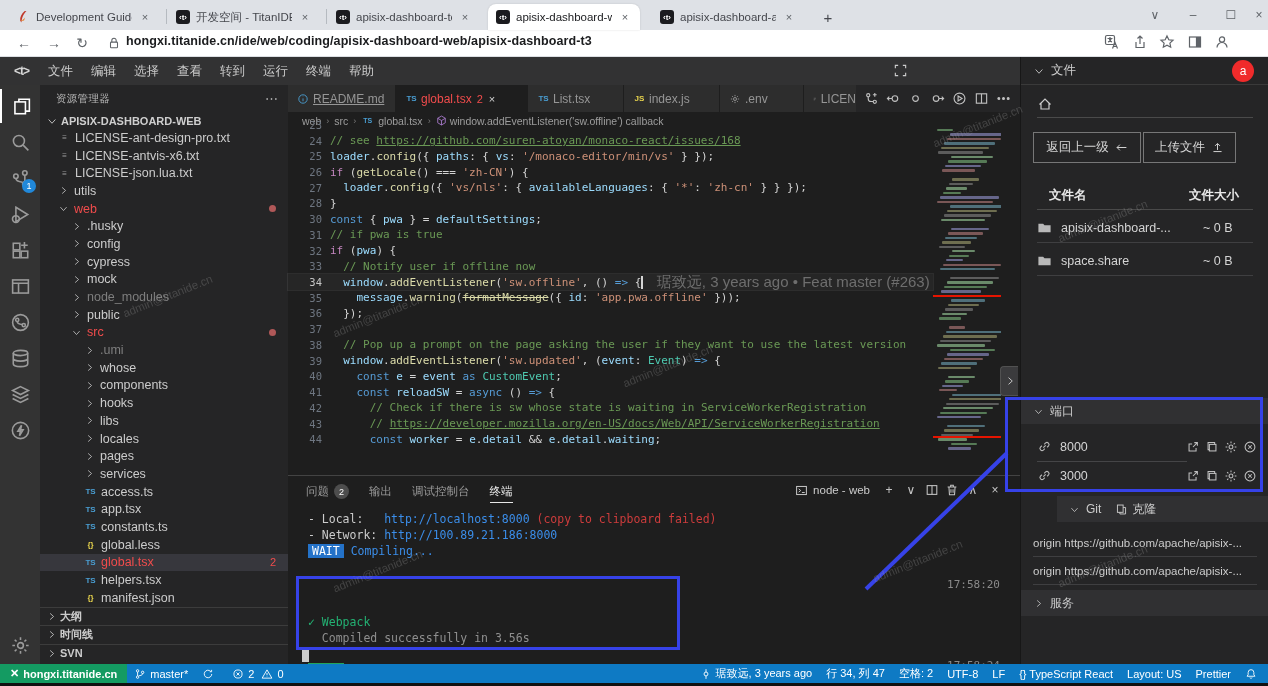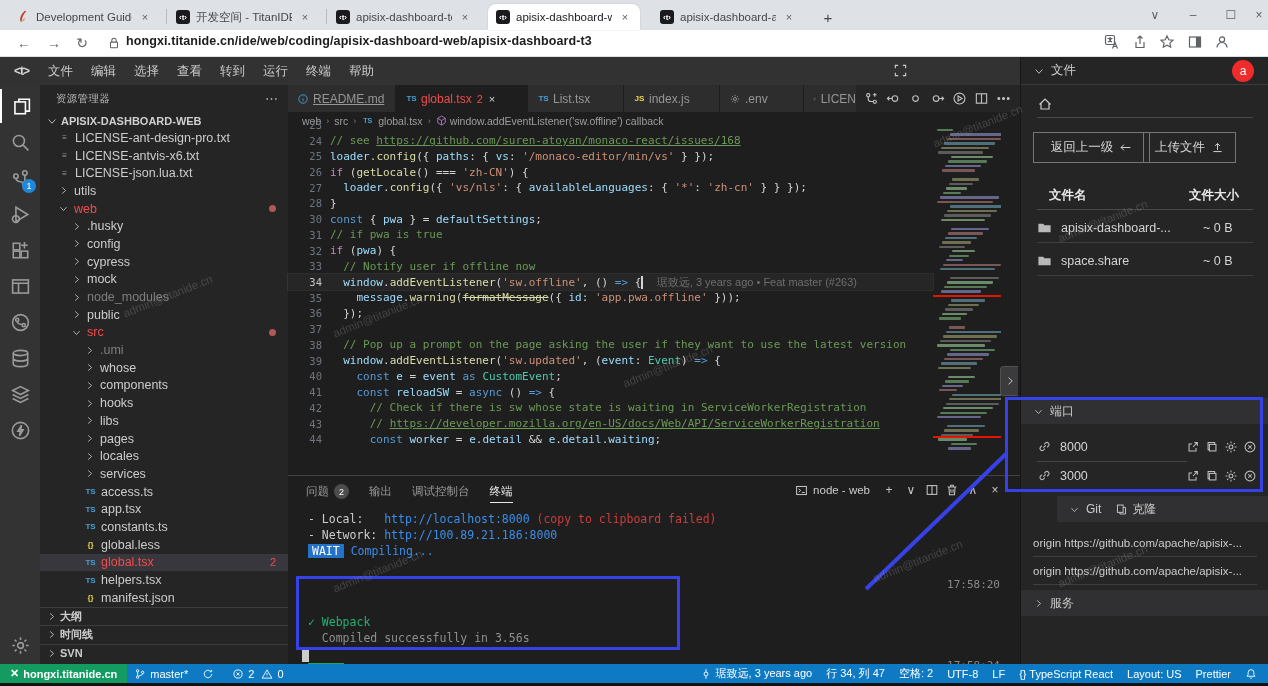--- a/index.html
+++ b/index.html
@@ -91,21 +91,21 @@
   .crow { height:15.727px; display:flex; align-items:center; white-space:pre; position:relative; }
   .crow.cur { background:rgba(120,120,120,.10); outline:1px solid rgba(255,255,255,.07); }
   .lnum { width:34px; text-align:right; color:#6e7681; flex:0 0 34px; font-size:10.5px; }
   .crow.cur .lnum { color:#c6c6c6; }
   .ltext { padding-left:8px; }
   .tk-c  { color:#6a9955; } .tk-cl { color:#6a9955; text-decoration:underline; }
   .tk-k  { color:#569cd6; } .tk-kc { color:#c586c0; }
   .tk-s  { color:#ce9178; } .tk-f  { color:#dcdcaa; }
   .tk-v  { color:#9cdcfe; } .tk-t  { color:#4ec9b0; }
   .tk-p  { color:#d4d4d4; } .tk-sk { color:#dcdcaa; text-decoration:line-through; }
-  .blame { color:#6e6e6e; font-size:11px; margin-left:14px; font-family:"Liberation Sans",sans-serif; }
+  .blame { color:#6e6e6e; font-size:15px; margin-left:14px; font-family:"Liberation Sans",sans-serif; }
   .cursor { display:inline-block; width:1.5px; height:13px; background:#d4d4d4; vertical-align:middle; }
 
   #minimap { position:absolute; left:645px; top:44px; width:68px; height:346px; overflow:hidden; }
   .mm-row { height:2.4px; margin-bottom:2.1px; border-radius:1px; }
   .mm-red { position:absolute; left:0; width:68px; height:2px; background:#e51400; }
   #ed-scrollbar { position:absolute; left:713px; top:44px; width:19px; height:346px; }
   .sb-mark { position:absolute; left:4px; width:10px; height:5px; background:#e51400; }
   #expand-btn { position:absolute; left:712px; top:281px; width:18px; height:30px; background:#3b3b3d;
     border:1px solid #515151; border-right:none; border-radius:4px 0 0 4px; color:#cfcfcf;
     display:flex; align-items:center; justify-content:center; }
@@ -437,29 +437,29 @@
             </svg>
           </span>
           <span>libs</span>
         </div>
         <div class="trow" style="padding-left: 44px;">
           <span class="ic" style="width: 11px; height: 11px;">
             <svg viewBox="0 0 16 16" fill="none" stroke="currentColor" stroke-width="1.2">
               <path d="M6 3.5L11 8l-5 4.5"></path>
             </svg>
           </span>
+          <span>locales</span>
+        </div>
+        <div class="trow" style="padding-left: 44px;">
+          <span class="ic" style="width: 11px; height: 11px;">
+            <svg viewBox="0 0 16 16" fill="none" stroke="currentColor" stroke-width="1.2">
+              <path d="M6 3.5L11 8l-5 4.5"></path>
+            </svg>
+          </span>
           <span>pages</span>
-        </div>
-        <div class="trow" style="padding-left: 44px;">
-          <span class="ic" style="width: 11px; height: 11px;">
-            <svg viewBox="0 0 16 16" fill="none" stroke="currentColor" stroke-width="1.2">
-              <path d="M6 3.5L11 8l-5 4.5"></path>
-            </svg>
-          </span>
-          <span>locales</span>
         </div>
         <div class="trow" style="padding-left: 44px;">
           <span class="ic" style="width: 11px; height: 11px;">
             <svg viewBox="0 0 16 16" fill="none" stroke="currentColor" stroke-width="1.2">
               <path d="M6 3.5L11 8l-5 4.5"></path>
             </svg>
           </span>
           <span>services</span>
         </div>
         <div class="trow" style="padding-left: 44px;">
@@ -811,21 +811,21 @@
         </span>
         <span>文件</span>
         <div id="avatar-badge">a</div>
       </div>
       <div class="abs ic" id="rp-home">
         <svg viewBox="0 0 16 16" fill="none" stroke="currentColor" stroke-width="1.2">
           <path d="M2.5 8.5L8 3l5.5 5.5M4 7.5V13h8V7.5"></path>
         </svg>
       </div>
       <div class="rp-hr" style="top: 60px;"></div>
-      <button class="rp-btn" style="left: 12px; top: 75px; width: 117px;">
+      <button class="rp-btn" style="left: 12px; top: 75px; width: 108px;">
         <span>返回上一级</span>
         <span class="ic" style="width: 13px; height: 13px;">
           <svg viewBox="0 0 16 16" fill="none" stroke="currentColor" stroke-width="1.2">
             <path d="M14 8H2.5M6 4.5L2.5 8 6 11.5"></path>
           </svg>
         </span>
       </button>
       <button class="rp-btn" style="left: 122px; top: 75px; width: 93px;">
         <span>上传文件</span>
         <span class="ic" style="width: 13px; height: 13px;">

